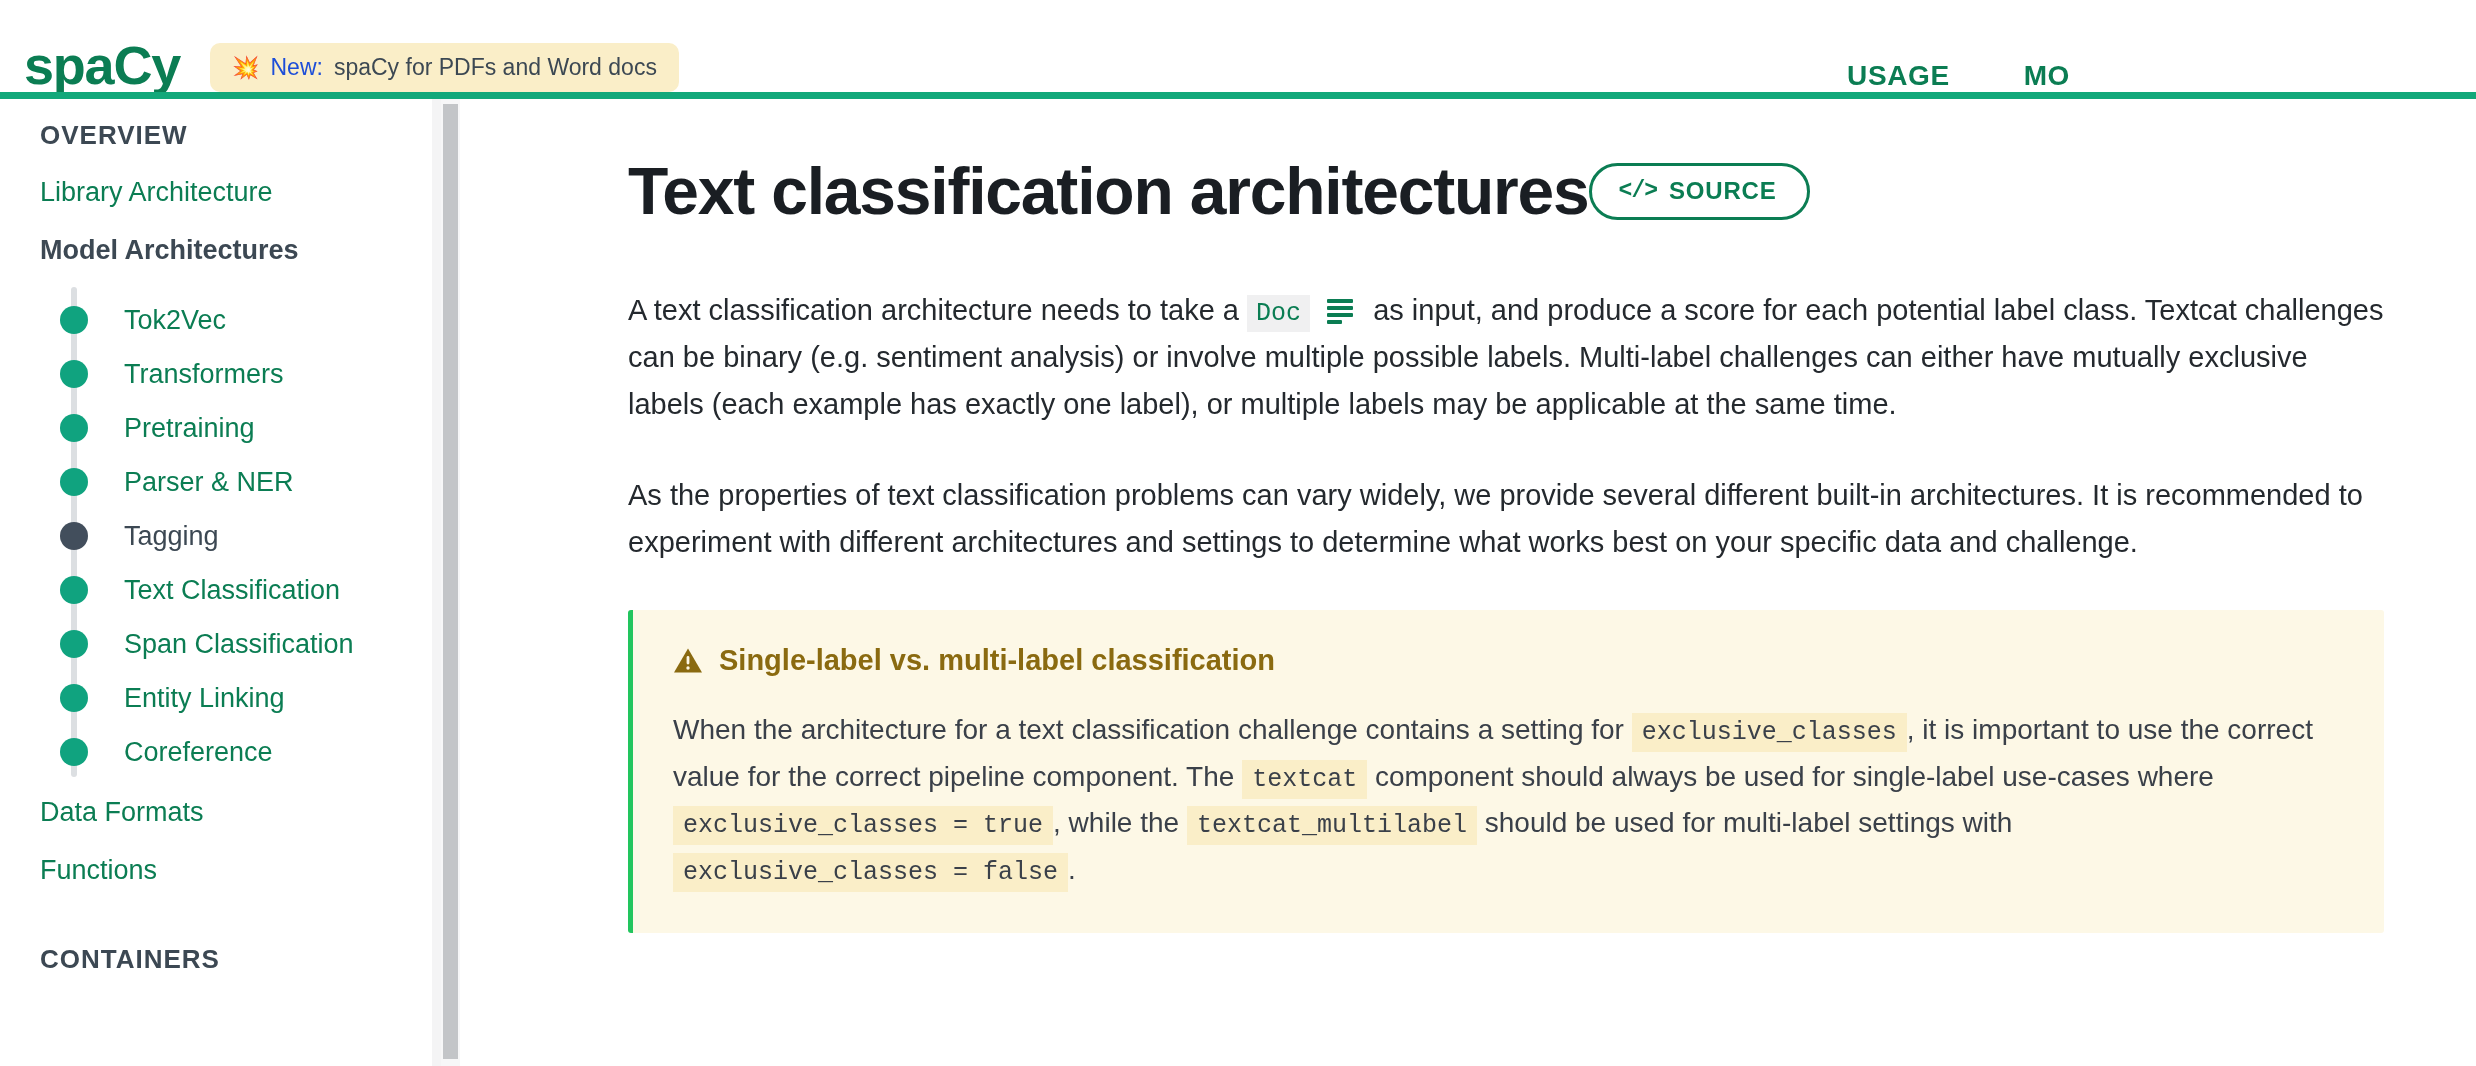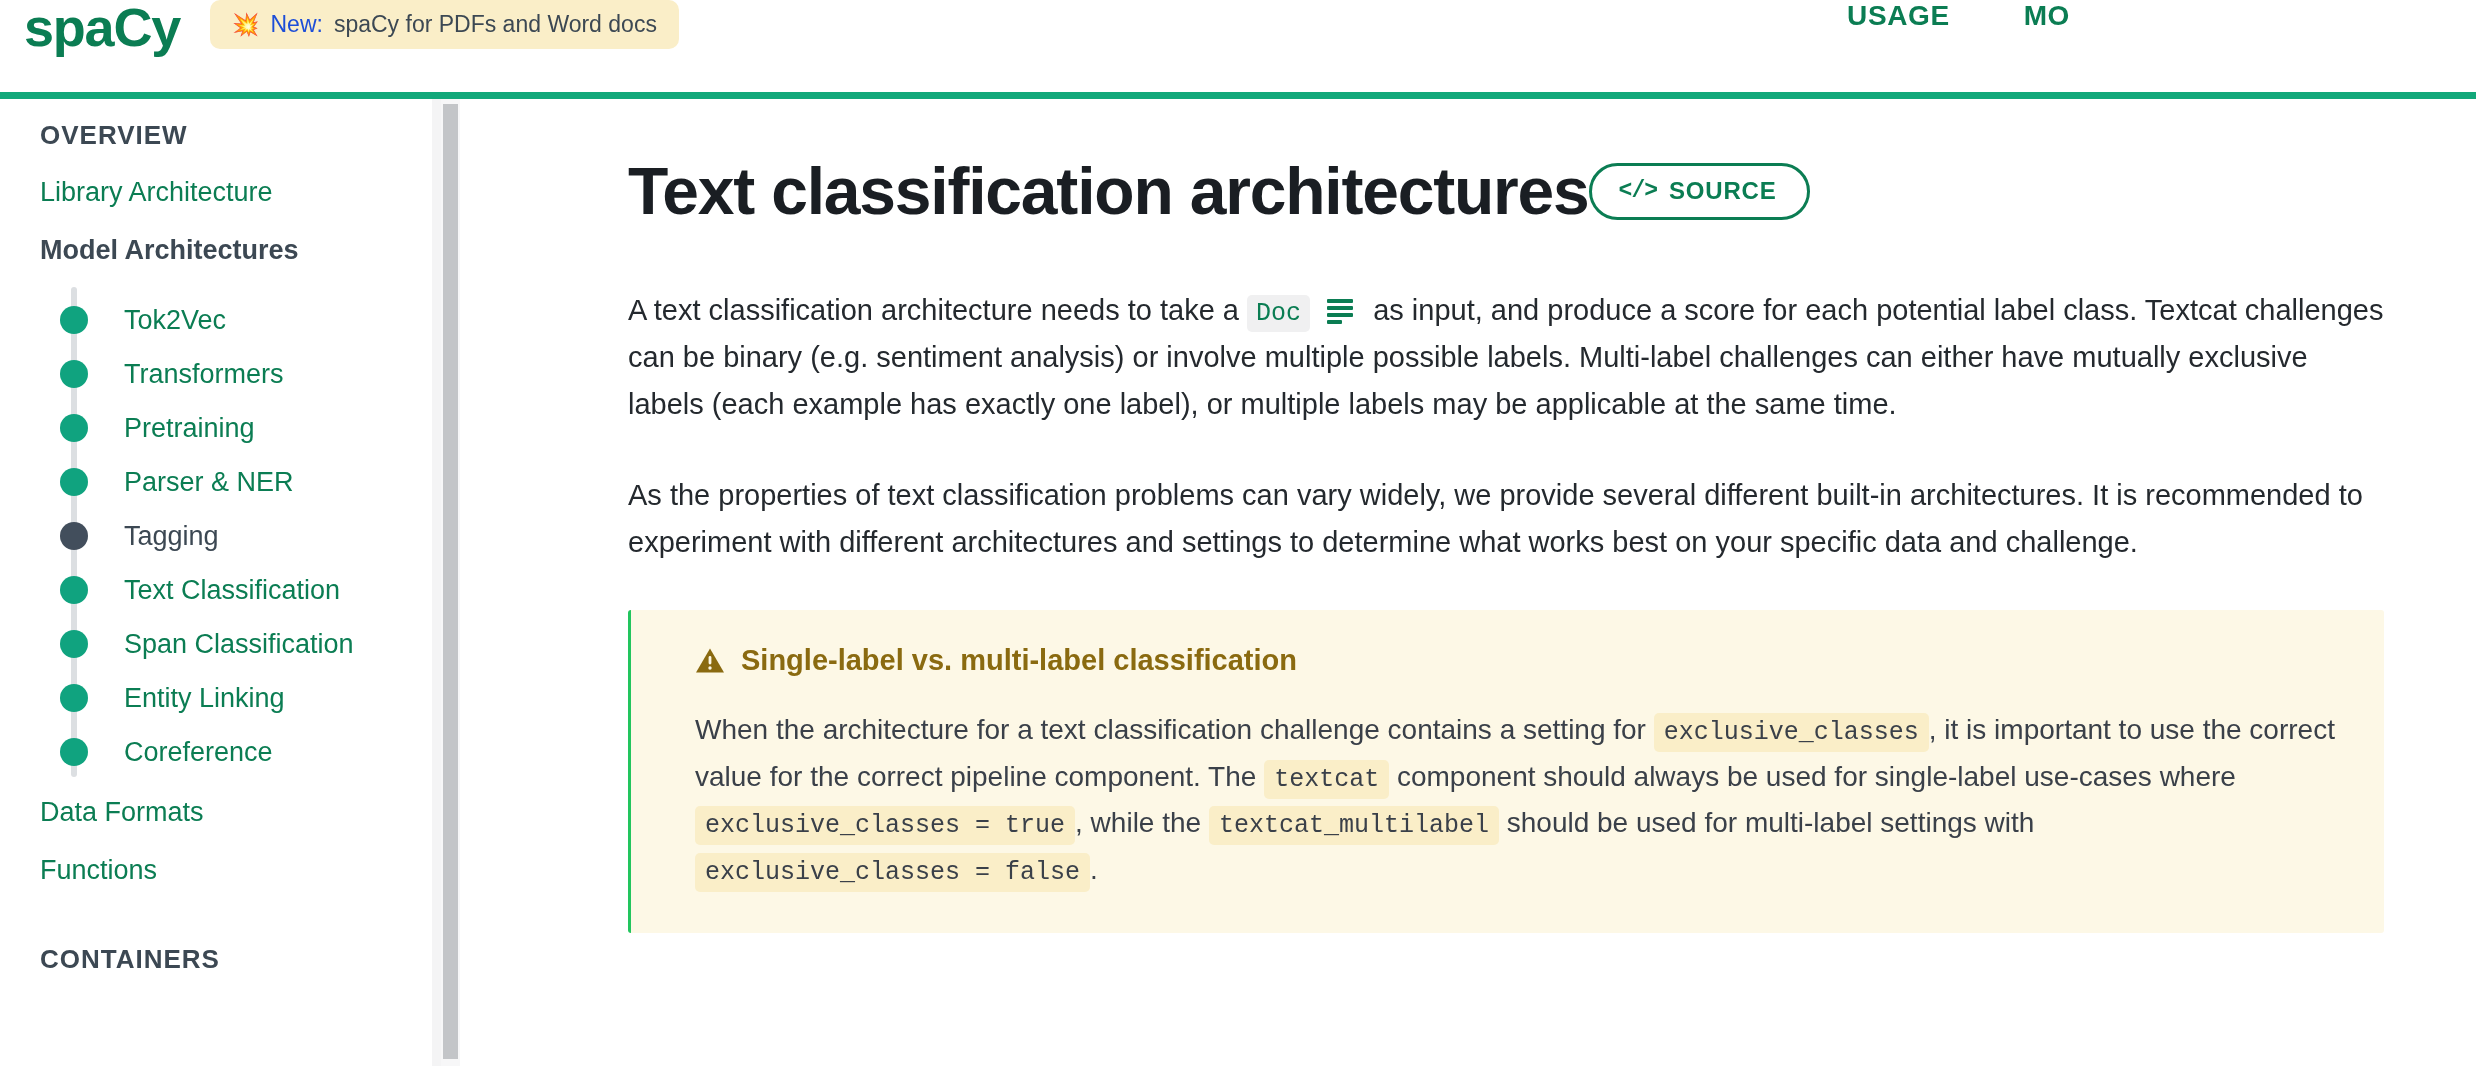--- a/index.html
+++ b/index.html
@@ -13,21 +13,21 @@
     -webkit-font-smoothing: antialiased;
   }
 
   
   .header {
     position: absolute;
     top: 0; left: 0;
     width: 2108px; height: 92px;
     background: #ffffff;
     display: flex;
-    align-items: flex-start;
+    align-items: flex-end;
     padding: 0 38px 0 24px;
     z-index: 20;
   }
   .logo {
     font-size: 54px;
     font-weight: 700;
     letter-spacing: -1.2px;
     color: #0b7d53;
     line-height: 1;
     margin-right: 30px;
@@ -217,21 +217,21 @@
     color: #24292e;
     margin: 0 0 44px 0;
     max-width: 1800px;
   }
   .code-chip {
     font-family: "Liberation Mono", "DejaVu Sans Mono", monospace;
     background: #f0f0f1;
     color: #0b7d53;
     font-size: 25px;
     padding: 4px 9px;
-    border-radius: 5px;
+    border-radius: 0;
     white-space: nowrap;
   }
   .api-icon {
     display: inline-block;
     position: relative;
     width: 26px; height: 24px;
     vertical-align: -3px;
     margin: 0 12px 0 9px;
     cursor: pointer;
   }
@@ -243,23 +243,23 @@
     border-radius: 1px;
   }
   .api-icon i:nth-child(1) { top: 0;  width: 26px; }
   .api-icon i:nth-child(2) { top: 7px; width: 26px; }
   .api-icon i:nth-child(3) { top: 14px; width: 26px; }
   .api-icon i:nth-child(4) { top: 21px; width: 15px; }
 
   
   .callout {
     background: #fdf8e6;
-    border-left: 3px solid #22c55e;
+    border-left: 5px solid #22c55e;
     border-radius: 3px;
-    padding: 34px 40px 40px 64px;
+    padding: 34px 40px 40px 40px;
     margin-top: 10px;
     max-width: 1780px;
   }
   .callout-title {
     display: flex;
     align-items: center;
     gap: 16px;
     font-size: 29px;
     font-weight: 700;
     color: #8a6a10;

